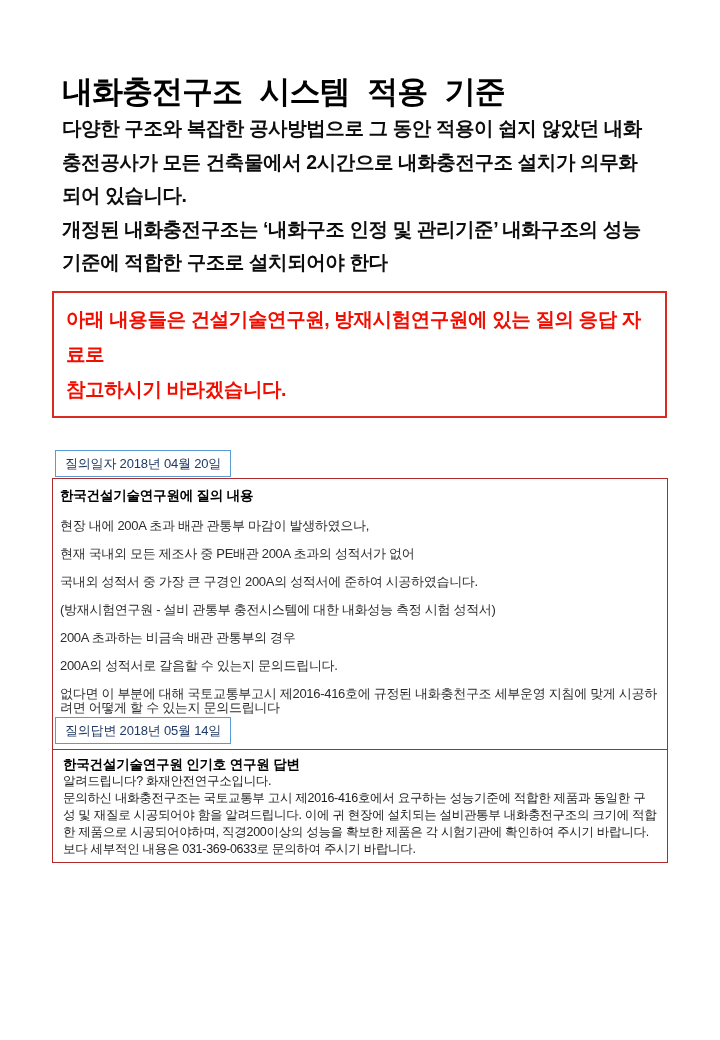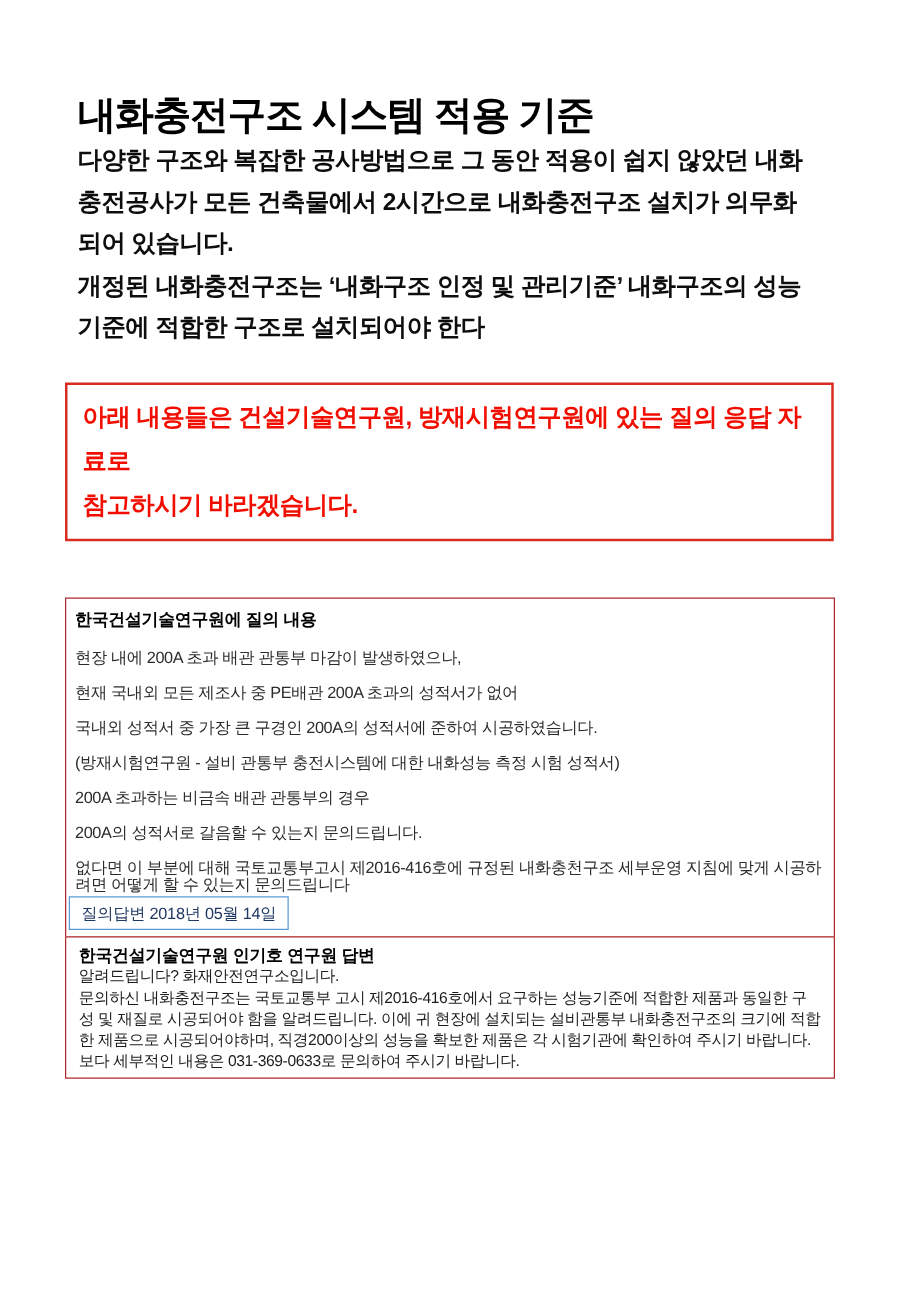--- a/index.html
+++ b/index.html
@@ -7,29 +7,29 @@
     width: 720px; height: 1040px;
     font-family: "Liberation Sans", "DejaVu Sans", sans-serif;
     color: #000;
   }
   .page {
     position: relative; width: 720px; height: 1040px;
     background: #ffffff; overflow: hidden;
   }
   .doc-title {
     position: absolute; left: 62px; top: 50px;
-    font-size: 31px; font-weight: 800; letter-spacing: -1px; color: #000000;
+    font-size: 31px; font-weight: 800; letter-spacing: -1px; color: #000000; font-family: Liberation Mono, monospace;
   }
   .intro {
     position: absolute; left: 62px; top: 112px; width: 606px;
     font-size: 19.5px; font-weight: 700; line-height: 33.5px;
     letter-spacing: -0.4px; color: #0d0d0d;
   }
   .notice-box {
-    position: absolute; left: 52px; top: 306px; width: 615px;
+    position: absolute; left: 52px; top: 291px; width: 615px;
     box-sizing: border-box;
     border: 2px solid #da2b20; background: #ffffff;
     padding: 9px 12px;
     font-size: 19.5px; font-weight: 700; line-height: 35px;
     letter-spacing: -0.4px; color: #f10e00;
   }
   .date-chip {
     position: absolute; left: 55px;
     box-sizing: border-box;
     border: 1px solid #5b9bd5; background: #ffffff;
@@ -73,20 +73,21 @@
     <div>되어 있습니다.</div>
     <div>개정된 내화충전구조는 ‘내화구조 인정 및 관리기준’ 내화구조의 성능</div>
     <div>기준에 적합한 구조로 설치되어야 한다</div>
   </div>
 
   <div class="notice-box">
     <div>아래 내용들은 건설기술연구원, 방재시험연구원에 있는 질의 응답 자료로</div>
     <div>참고하시기 바라겠습니다.</div>
   </div>
 
+  <div class="date-chip chip-inquiry">질의일자 2018년 04월 20일</div>
 
   <div class="red-box inquiry-box">
     <h2 class="box-heading">한국건설기술연구원에 질의 내용</h2>
     <p>현장 내에 200A 초과 배관 관통부 마감이 발생하였으나,</p>
     <p>현재 국내외 모든 제조사 중 PE배관 200A 초과의 성적서가 없어</p>
     <p>국내외 성적서 중 가장 큰 구경인 200A의 성적서에 준하여 시공하였습니다.</p>
     <p>(방재시험연구원 - 설비 관통부 충전시스템에 대한 내화성능 측정 시험 성적서)</p>
     <p>200A 초과하는 비금속 배관 관통부의 경우</p>
     <p>200A의 성적서로 갈음할 수 있는지 문의드립니다.</p>
     <p>없다면 이 부분에 대해 국토교통부고시 제2016-416호에 규정된 내화충천구조 세부운영 지침에 맞게 시공하려면 어떻게 할 수 있는지 문의드립니다</p>

